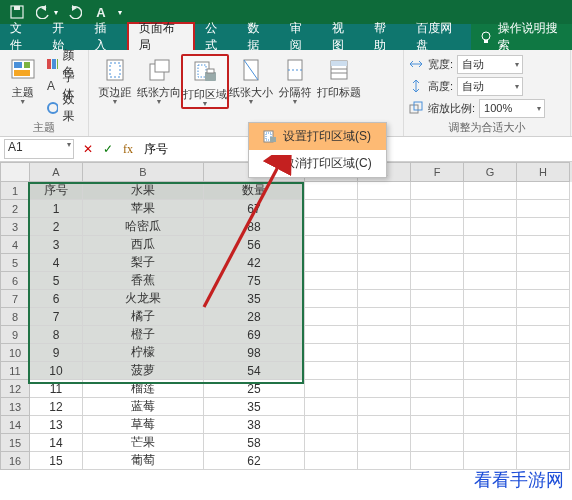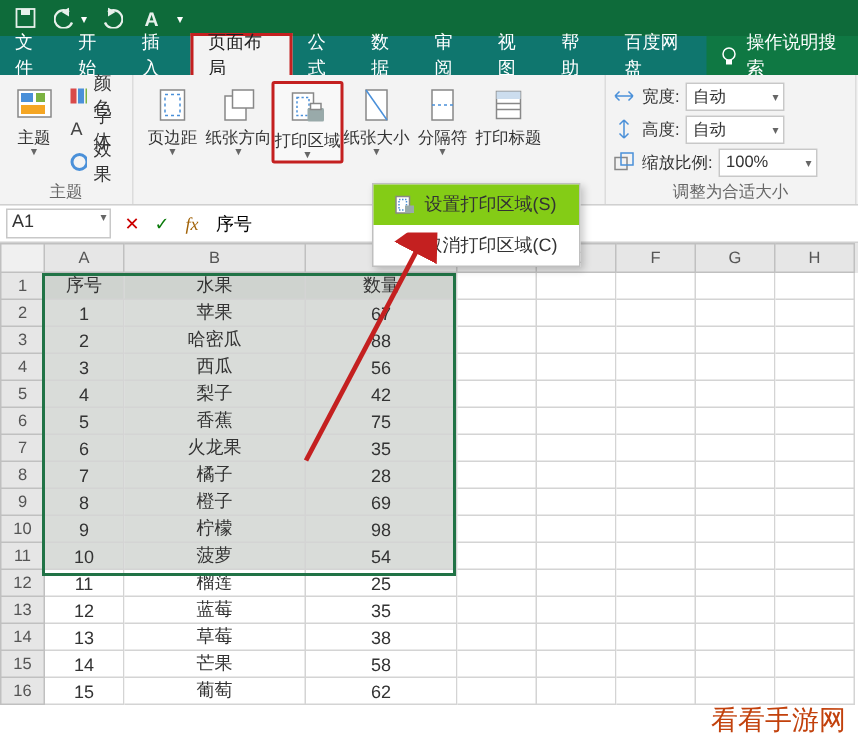--- a/index.html
+++ b/index.html
@@ -22,50 +22,50 @@
   .bigbtn .cap{font-size:11px;text-align:center;line-height:1.1;white-space:nowrap}
   .bigbtn .dd{font-size:7px;margin-top:-2px;color:#666}
   .smlrow{display:flex;flex-direction:column;gap:2px;margin-left:2px}
   .sml{height:20px;display:flex;align-items:center;gap:4px;padding:0 2px;cursor:pointer}
   .sml .sic{width:16px;height:16px}
   
   .bigbtn.red{border:2px solid #c42020;background:#f8f8f8;border-radius:2px}
   
   .ddmenu{position:absolute;left:248px;top:72px;background:#fff;border:1px solid #bfbfbf;box-shadow:2px 2px 5px rgba(0,0,0,.2);z-index:3;font-size:12px}
   .ddmenu .mi{padding:5px 14px;display:flex;align-items:center;gap:6px;cursor:pointer;white-space:nowrap}
-  .ddmenu .mi.hl{background:#84cc16}
+  .ddmenu .mi.hl{background:#fdba74}
   
   .szrow{display:flex;align-items:center;gap:4px;height:20px;font-size:11px}
   .szrow .sic{width:16px;height:16px}
   .szsel{border:1px solid #c8c8c8;background:#fff;height:17px;padding:0 14px 0 4px;min-width:46px;position:relative;font-size:11px;display:flex;align-items:center}
   .szsel::after{content:'▾';position:absolute;right:3px;font-size:8px;color:#666}
   
   .fmrow{height:24px;display:flex;align-items:center;border-bottom:1px solid #d0d0d0;background:#fff}
   .namebox{width:62px;border:1px solid #c8c8c8;height:18px;margin:0 4px;padding:0 3px;display:flex;font-size:12px;background:#fff;position:relative}
   .namebox .ddx{position:absolute;right:2px;font-size:8px;color:#666}
   .fmbtn{width:20px;height:20px;display:flex;align-items:center;justify-content:center;color:#c00}
   .fmbtn.gr{color:#0a7a0a}
-  .fmbtn.fx{font-style:italic;font-family:Georgia;color:#a16207}
+  .fmbtn.fx{font-family:Georgia;color:#a16207}
   .fminput{flex:1;height:18px;border:none;padding:0 6px;font-size:12px}
   
   .gridwrap{position:relative}
   .colhdr{display:flex;height:20px;background:#e6e6e6}
   .colhdr .corner{width:28px;border:1px solid #c0c0c0;background:#f0f0f0}
   .colhdr .ch{border:1px solid #c0c0c0;border-left:none;display:flex;align-items:center;justify-content:center;font-size:11px;color:#555}
   .w-a{width:52px}.w-b{width:120px}.w-c{width:100px}.w-o{width:52px}
   .row{display:flex;height:18px}
   .rh{width:28px;border:1px solid #c0c0c0;border-top:none;background:#e6e6e6;display:flex;align-items:center;justify-content:center;font-size:11px;color:#555}
   .cell{border-right:1px solid #d4d4d4;border-bottom:1px solid #d4d4d4;display:flex;align-items:center;justify-content:center;font-size:12px;background:#fff}
   .cell.hl{background:#d9dcd9}
   .cell.hd{background:#cfd3cf;font-weight:500}
   .selborder{position:absolute;border:2px solid #217346;pointer-events:none}
   
   .arrow{position:absolute;left:180px;top:155px;width:160px;height:160px;z-index:4;pointer-events:none}
   
-  .wm{position:absolute;right:8px;bottom:8px;font-size:18px;color:#c2410c;font-family:Liberation Serif, serif}
+  .wm{position:absolute;right:8px;bottom:8px;font-size:18px;color:#1d4ed8;font-family:Liberation Serif, serif}
   svg{display:block}
 </style>
 </head>
 <body>
 
 <div class="titlebar">
   <span class="qbtn">
       <svg width="14" height="14">
         <rect x="1" y="1" width="12" height="12" fill="none" stroke="#fff" stroke-width="1.2"></rect>
         <rect x="4" y="1" width="6" height="4" fill="#fff"></rect>

